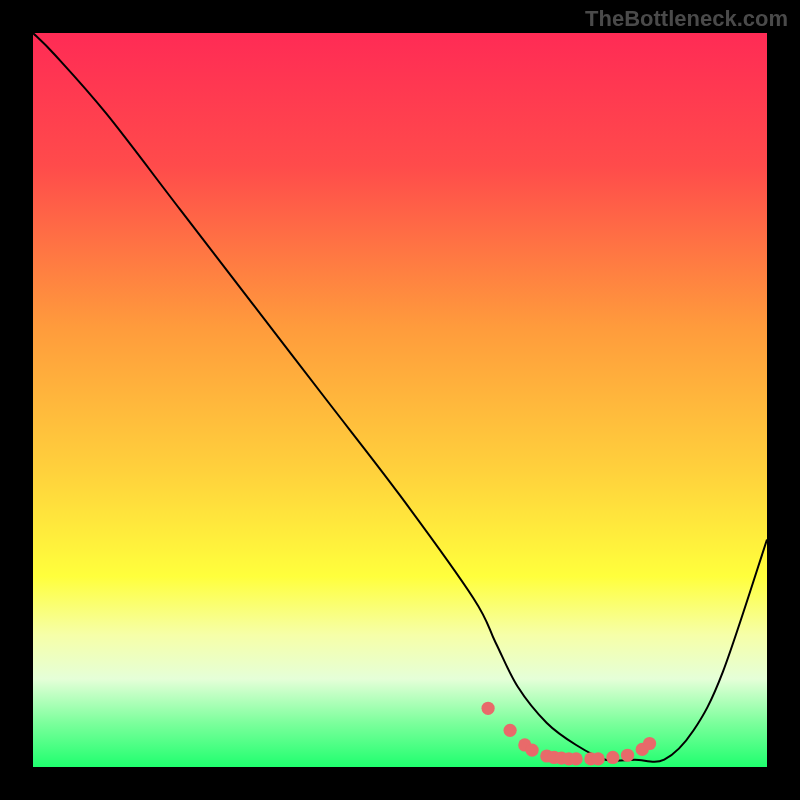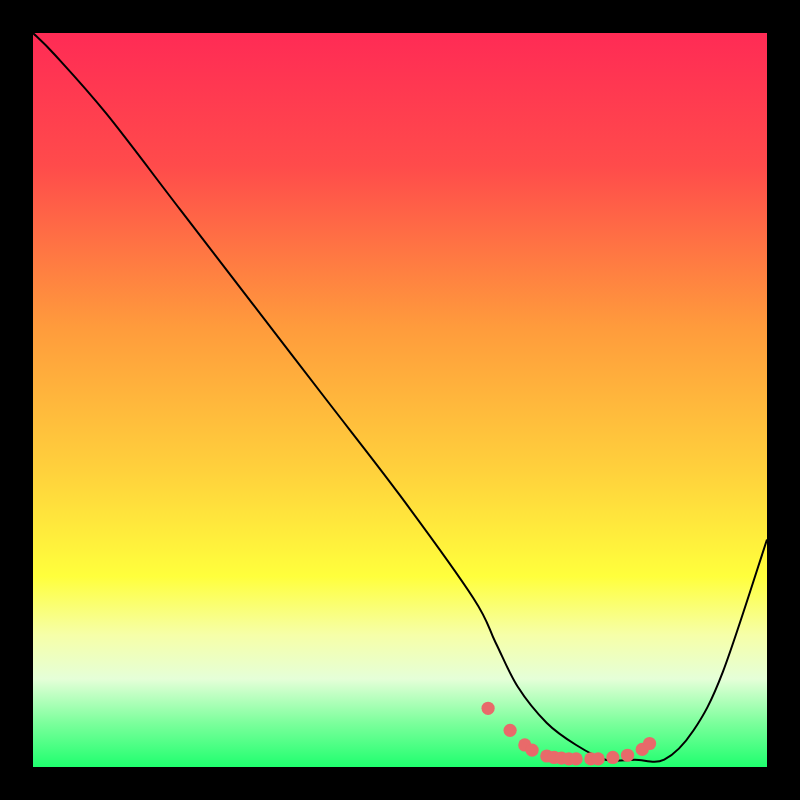--- a/index.html
+++ b/index.html
@@ -47,20 +47,21 @@
     width: 100%;
     height: 100%;
     pointer-events: none;
   }
 </style>
 </head>
 <body>
 
 <div class="canvas">
 
+  <div class="watermark">TheBottleneck.com</div>
 
   <div class="plot-frame">
 
     <svg class="gradient-fill" viewBox="0 0 100 100" preserveAspectRatio="none">
       <defs>
         <linearGradient id="bg-grad" x1="0" y1="0" x2="0" y2="1">
             <stop offset="0%" stop-color="#ff2b55"></stop>
             <stop offset="18%" stop-color="#ff4b4b"></stop>
             <stop offset="40%" stop-color="#ff9b3c"></stop>
             <stop offset="60%" stop-color="#ffd23c"></stop>

